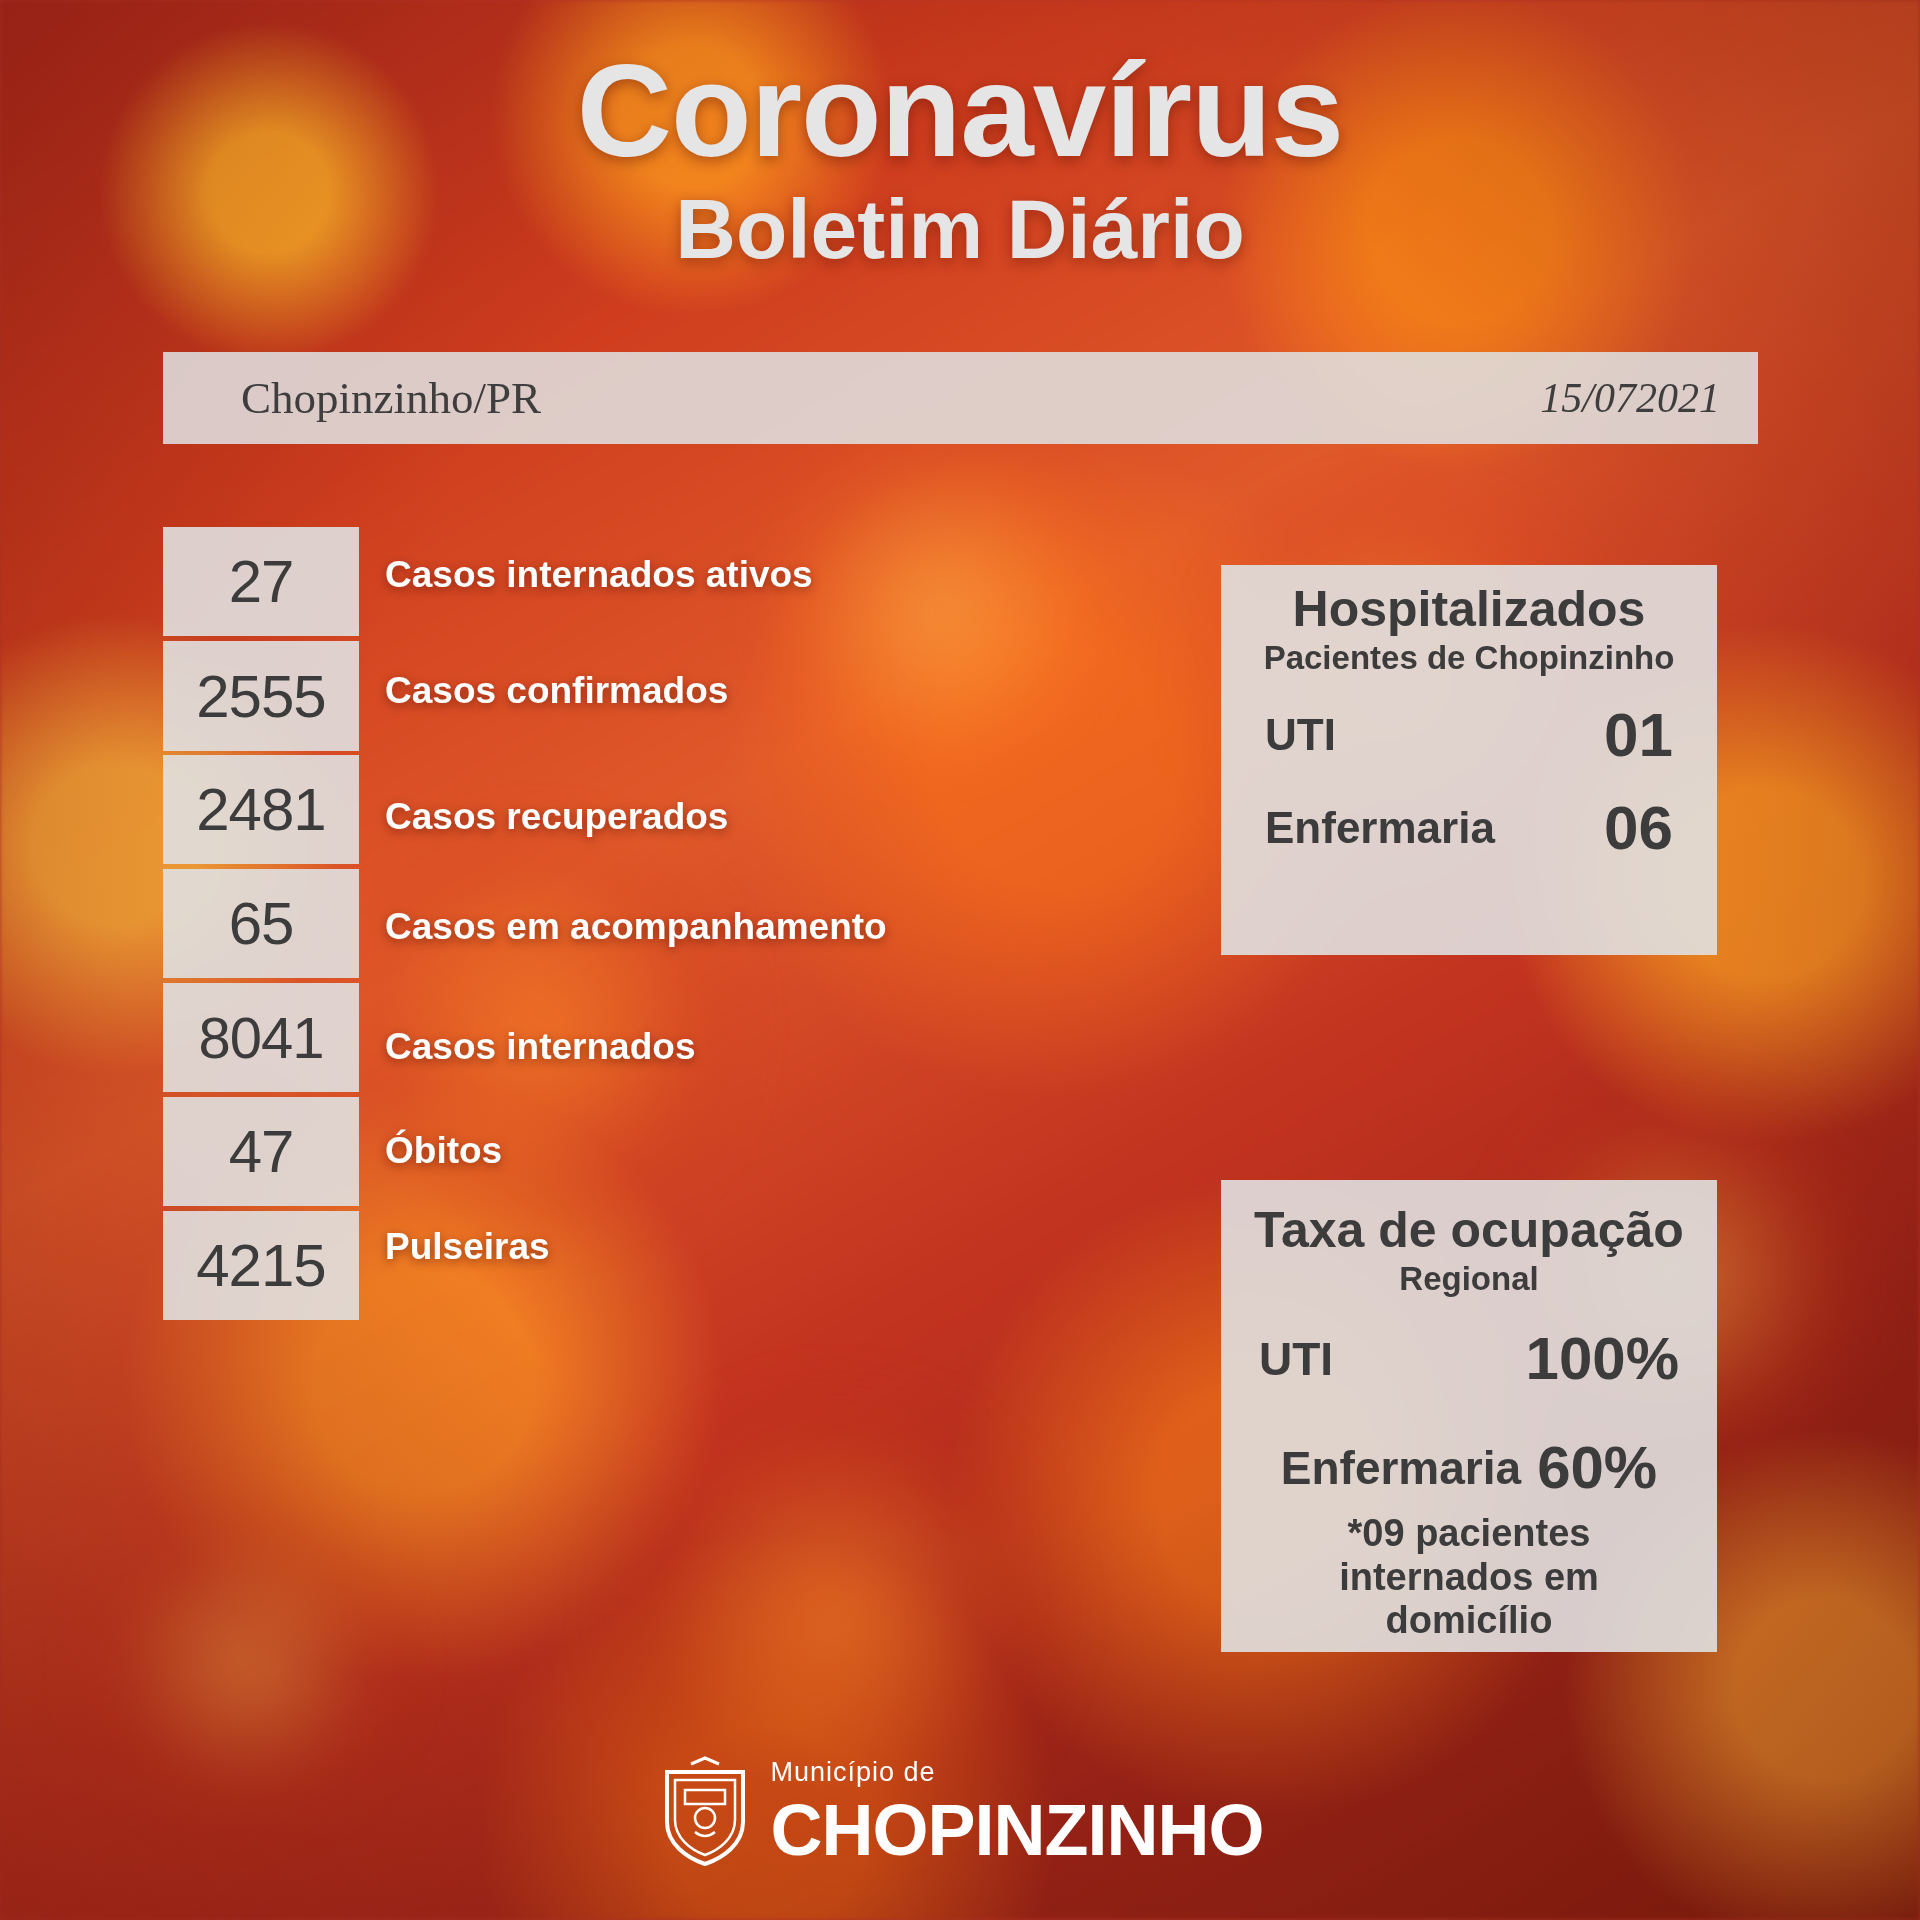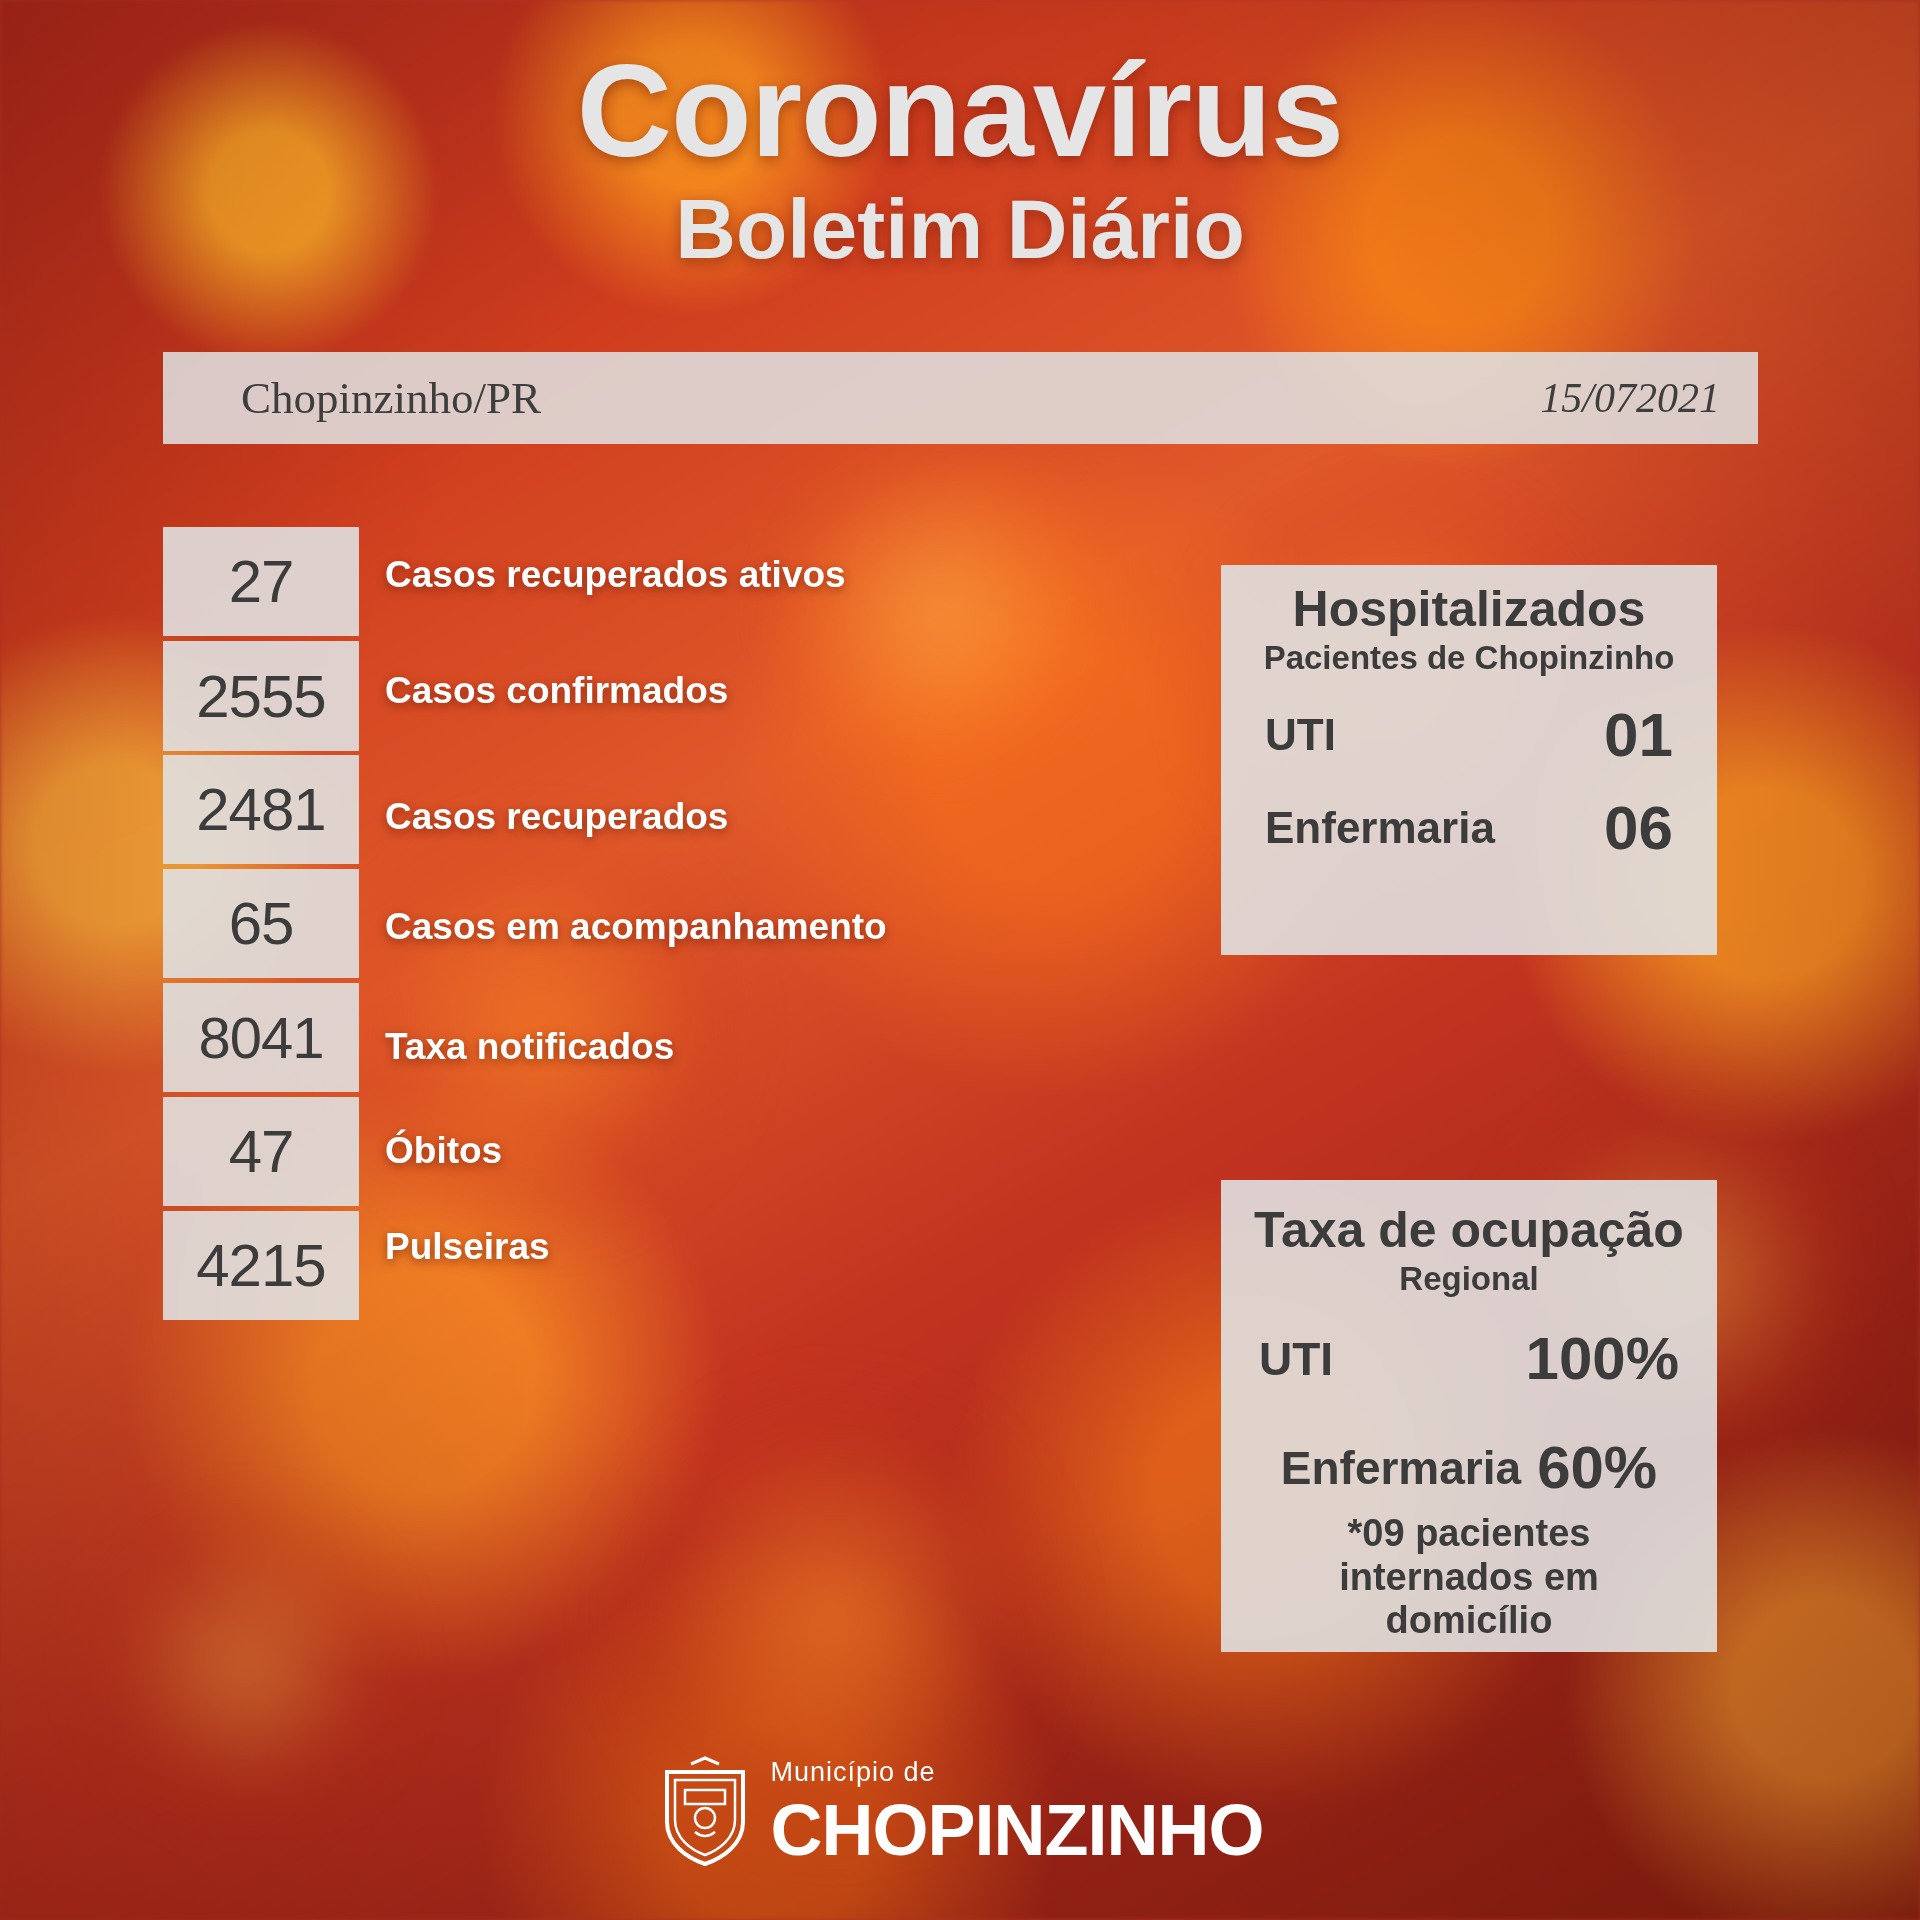--- a/index.html
+++ b/index.html
@@ -284,21 +284,21 @@
   <div class="locbar">
     <div class="loc-city">Chopinzinho/PR</div>
     <div class="loc-date">15/072021</div>
   </div>
 
   <div class="stats">
     <div class="stat-row r0">
       <div class="stat-num-box">
         <span class="stat-num">27</span>
       </div>
-      <div class="stat-label">Casos recuperados ativos</div>
+      <div class="stat-label">Casos internados ativos</div>
     </div>
     <div class="stat-row r1">
       <div class="stat-num-box">
         <span class="stat-num">2555</span>
       </div>
       <div class="stat-label">Casos confirmados</div>
     </div>
     <div class="stat-row r2">
       <div class="stat-num-box">
         <span class="stat-num">2481</span>
@@ -308,21 +308,21 @@
     <div class="stat-row r3">
       <div class="stat-num-box">
         <span class="stat-num">65</span>
       </div>
       <div class="stat-label">Casos em acompanhamento</div>
     </div>
     <div class="stat-row r4">
       <div class="stat-num-box">
         <span class="stat-num">8041</span>
       </div>
-      <div class="stat-label">Taxa notificados</div>
+      <div class="stat-label">Casos internados</div>
     </div>
     <div class="stat-row r5">
       <div class="stat-num-box">
         <span class="stat-num">47</span>
       </div>
       <div class="stat-label">Óbitos</div>
     </div>
     <div class="stat-row r6">
       <div class="stat-num-box">
         <span class="stat-num">4215</span>

